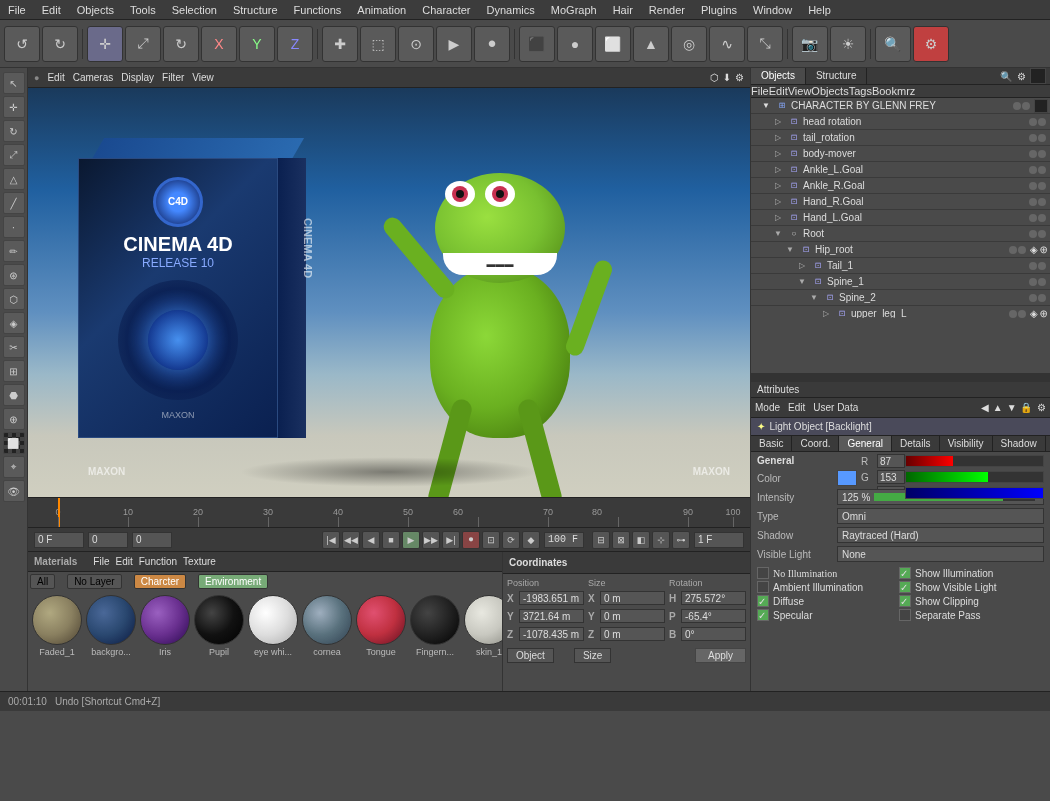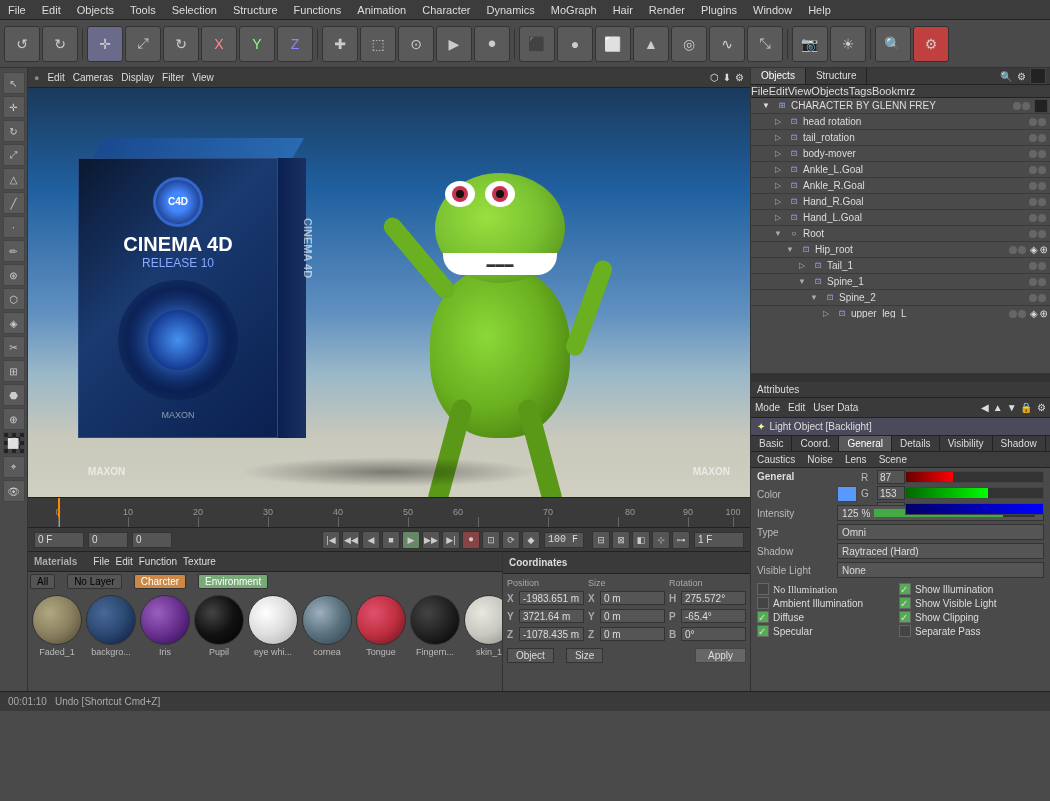--- a/index.html
+++ b/index.html
@@ -339,21 +339,21 @@
 
       <div style="position:relative; height:100%; width:100%;">
         <div class="tl-num" style="left:30px;">0</div>
         <div class="tl-num" style="left:100px;">10</div>
         <div class="tl-num" style="left:170px;">20</div>
         <div class="tl-num" style="left:240px;">30</div>
         <div class="tl-num" style="left:310px;">40</div>
         <div class="tl-num" style="left:380px;">50</div>
         <div class="tl-num" style="left:430px;">60</div>
         <div class="tl-num" style="left:520px;">70</div>
-        <div class="tl-num" style="left:602px;">80</div>
+        <div class="tl-num" style="left:569px;">80</div>
         <div class="tl-num" style="left:660px;">90</div>
         <div class="tl-num" style="left:705px;">100</div>
         <div class="tl-playhead" style="left:30px;"></div>
 
         <div class="tl-tick" style="left:30px;"></div>
         <div class="tl-tick" style="left:100px;"></div>
         <div class="tl-tick" style="left:170px;"></div>
         <div class="tl-tick" style="left:240px;"></div>
         <div class="tl-tick" style="left:310px;"></div>
         <div class="tl-tick" style="left:380px;"></div>
@@ -498,21 +498,21 @@
               <div class="coord-field">
                 <div class="coord-axis">P</div>
                 <div class="coord-input">-65.4°</div>
               </div>
               <div class="coord-field">
                 <div class="coord-axis">B</div>
                 <div class="coord-input">0°</div>
               </div>
             </div>
           </div>
-          <div style="display:flex; gap:12px; margin-top:4px; font-size:10px;">
+          <div style="display:flex; gap:20px; margin-top:4px; font-size:10px;">
             <div style="background:#555; border:1px solid #333; padding:1px 8px; cursor:pointer;">Object</div>
             <div style="background:#555; border:1px solid #333; padding:1px 8px; cursor:pointer;">Size</div>
             <div style="margin-left:auto; background:#666; border:1px solid #444; padding:1px 12px; cursor:pointer;">Apply</div>
           </div>
         </div>
       </div>
     </div>
   </div>
 
   <div class="right-panel">
@@ -713,26 +713,20 @@
 
       <div class="attr-tabs">
         <div class="attr-tab">Basic</div>
         <div class="attr-tab">Coord.</div>
         <div class="attr-tab active">General</div>
         <div class="attr-tab">Details</div>
         <div class="attr-tab">Visibility</div>
         <div class="attr-tab">Shadow</div>
       </div>
 
-      <div class="attr-subtabs">
-        <div class="attr-subtab">Caustics</div>
-        <div class="attr-subtab">Noise</div>
-        <div class="attr-subtab">Lens</div>
-        <div class="attr-subtab">Scene</div>
-      </div>
 
       <div class="attr-section">
         <div class="attr-section-title">General</div>
 
         <div class="attr-row">
           <div class="attr-label">Color</div>
           <div style="width:20px; height:16px; background:rgb(87,153,255); border:1px solid #444; margin-right:4px; cursor:pointer;"></div>
           <div style="flex:1;">
 
             <div class="attr-color-row">

